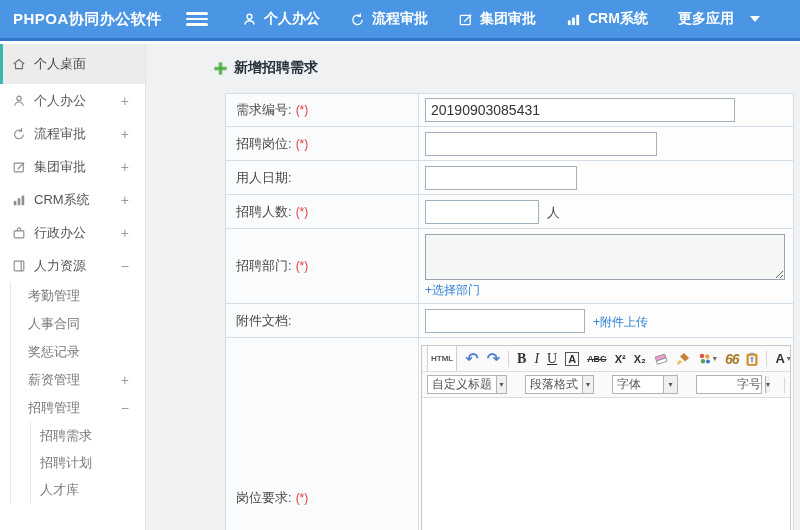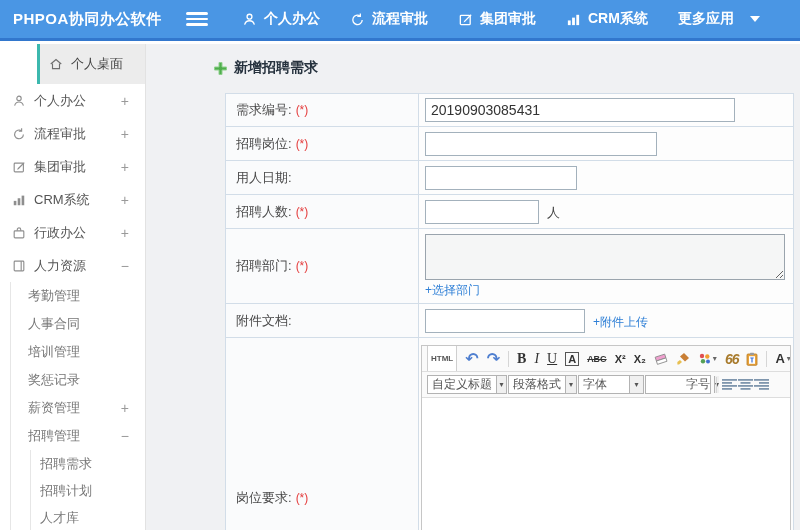--- a/index.html
+++ b/index.html
@@ -16,21 +16,21 @@
   .topmenu { display:flex; align-items:center; gap:30px; }
   .topitem { display:flex; align-items:center; gap:7px; font-size:14px; font-weight:bold; cursor:pointer; }
   .topitem svg { display:block; }
   .navcaret { width:0; height:0; border-left:5px solid transparent; border-right:5px solid transparent; border-top:6px solid #fff; margin-left:-14px; }
 
   
   .sidebar { position:absolute; left:0; top:44px; bottom:0; width:146px;
     background:#fff; border-right:1px solid #e2e2e2; overflow:hidden; }
   .sitem { height:33px; display:flex; align-items:center; padding-left:12px; font-size:13px; color:#555; cursor:pointer; position:relative; }
   .sitem svg { margin-right:8px; flex:none; }
-  .sitem.active { height:40px; background:#ececec; border-left:3px solid #3cb8ae; padding-left:9px; color:#444;margin-left:37px; }
+  .sitem.active { height:40px; background:#ececec; border-left:3px solid #3cb8ae; padding-left:9px; color:#444; }
   .exp { position:absolute; right:16px; color:#9a9a9a; font-size:14px; }
   .sub2 { margin-left:10px; border-left:1px solid #e6e6e6; }
   .s2item { height:28px; display:flex; align-items:center; padding-left:17px; font-size:13px; color:#777; cursor:pointer; position:relative; }
   .sub3 { margin-left:19px; border-left:1px solid #e6e6e6; }
   .s3item { height:27px; display:flex; align-items:center; padding-left:9px; font-size:13px; color:#777; cursor:pointer; }
 
   
   .main { position:absolute; left:146px; top:44px; right:0; bottom:0; background:#f0f1f3; overflow:hidden; }
   .ptitle { display:flex; align-items:center; gap:7px; padding:15px 0 0 68px; font-size:14px; font-weight:bold; color:#26323e; }
   .ptitle svg { display:block; }
@@ -173,23 +173,20 @@
     <span class="exp">−</span>
   </div>
   <div class="sub2">
     <div class="s2item">
         <span>考勤管理</span>
       </div>
     <div class="s2item">
         <span>人事合同</span>
       </div>
     <div class="s2item">
-        <span>培训管理</span>
-      </div>
-    <div class="s2item">
         <span>奖惩记录</span>
       </div>
     <div class="s2item">
         <span>薪资管理</span>
         <span class="exp">+</span>
       </div>
     <div class="s2item">
         <span>招聘管理</span>
         <span class="exp">−</span>
       </div>
@@ -301,21 +298,21 @@
                   </svg>
             </span>
             <span class="tsep"></span>
             <span class="tbtn fcolor">
                   <span>A</span>
                   <span class="caret">▾</span>
                 </span>
 
           </div>
 
-          <div class="tbar" style="gap:1px;">
+          <div class="tbar" style="gap:18px;">
             <span class="tsel" style="width:80px;">
                   <span class="txt" style="flex:1;">自定义标题</span>
                   <span class="cbox">▾</span>
                 </span>
             <span class="tsel" style="width:69px;">
                   <span class="txt" style="flex:1;">段落格式</span>
                   <span class="cbox">▾</span>
                 </span>
             <span class="tsel" style="width:66px;">
                   <span class="txt" style="flex:1;">字体</span>

